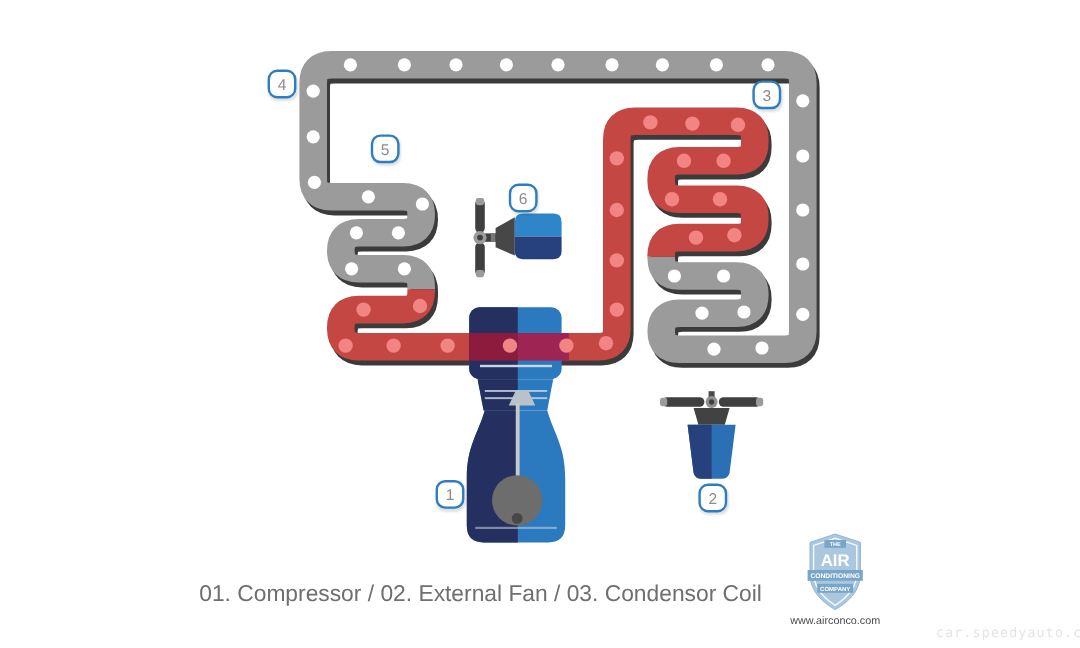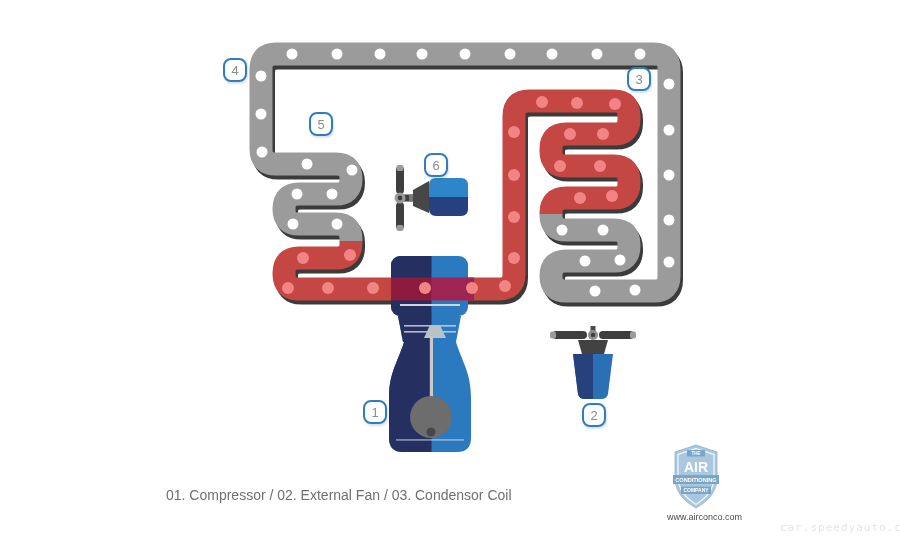--- a/index.html
+++ b/index.html
@@ -3,23 +3,23 @@
 <meta charset="utf-8">
 <style>
   html,body{margin:0;padding:0;background:#fff;}
   #stage{position:relative;width:900px;height:540px;background:#fff;overflow:hidden;
          font-family:"Liberation Sans",sans-serif;}
   svg text{font-family:"Liberation Sans",sans-serif;}
   .badge{position:absolute;width:24px;height:24px;box-sizing:border-box;background:#fff;
          border:2px solid var(--badge-border);border-radius:8px;color:var(--badge-text);
          font-size:13px;display:flex;align-items:center;justify-content:center;
          box-shadow:1px 2px 2px rgba(0,0,0,.12);}
-  .legend{position:absolute;left:166px;top:486px;font-size:14px;line-height:19.5px;
+  .legend{position:absolute;left:166px;top:486px;font-size:19px;line-height:19.5px;
           color:var(--legend-text);}
-  .website{position:absolute;left:650px;top:512px;width:92px;text-align:right;
+  .website{position:absolute;left:650px;top:512px;width:92px;text-align:center;
            font-size:9px;color:#4b4b4b;}
   .watermark{position:absolute;left:780px;top:521px;font-size:11px;letter-spacing:1px;
              color:var(--watermark-color);font-family:"DejaVu Sans Mono",monospace;}
   .dw{fill:var(--dot-white);} .dp{fill:var(--dot-pink);}
   .pipe-shadow{fill:none;stroke:var(--pipe-shadow);stroke-width:23;}
   .pipe-gray{fill:none;stroke:var(--pipe-gray);stroke-width:23;}
   .pipe-red{fill:none;stroke:var(--pipe-red);stroke-width:23;}
 </style>
 </head>
 <body>

